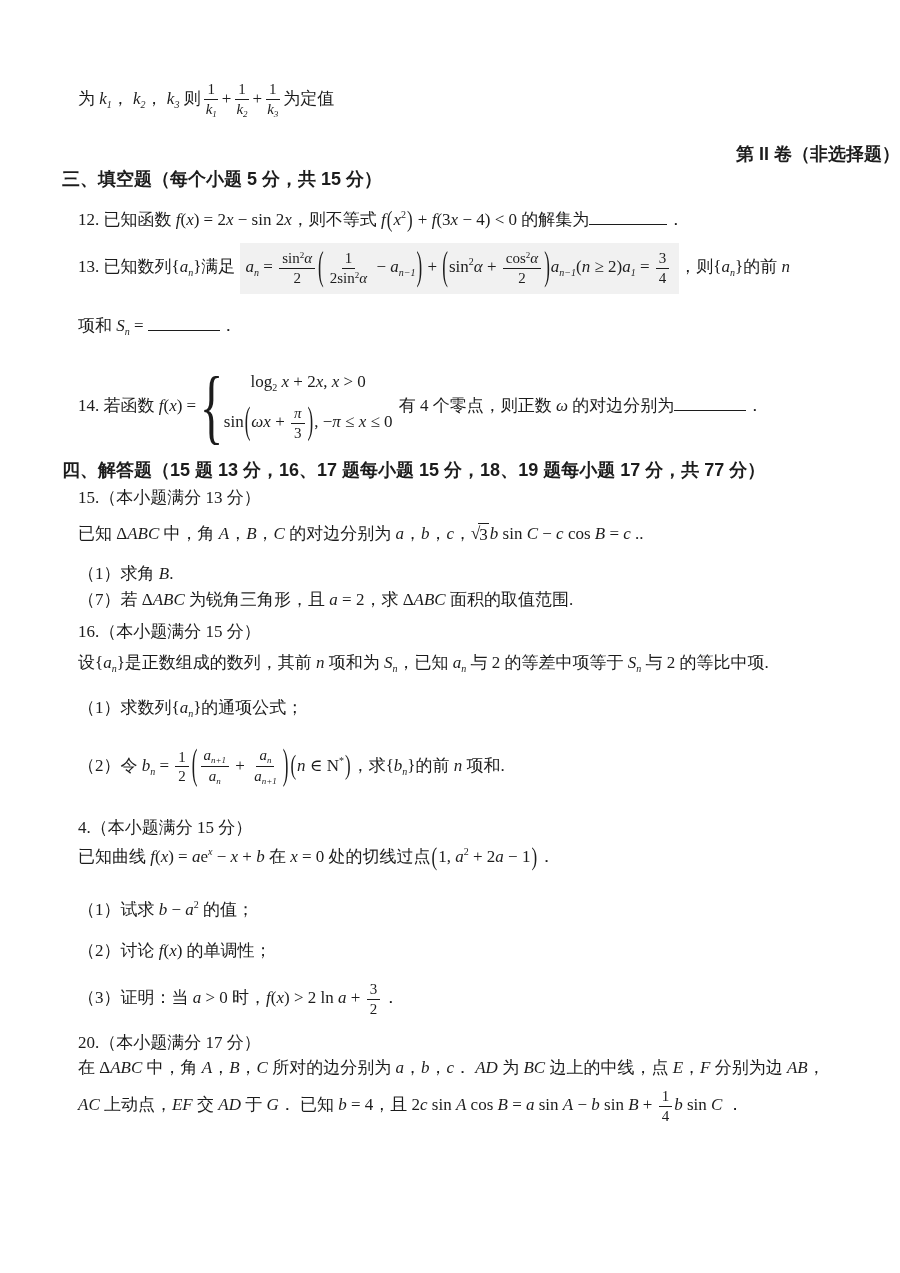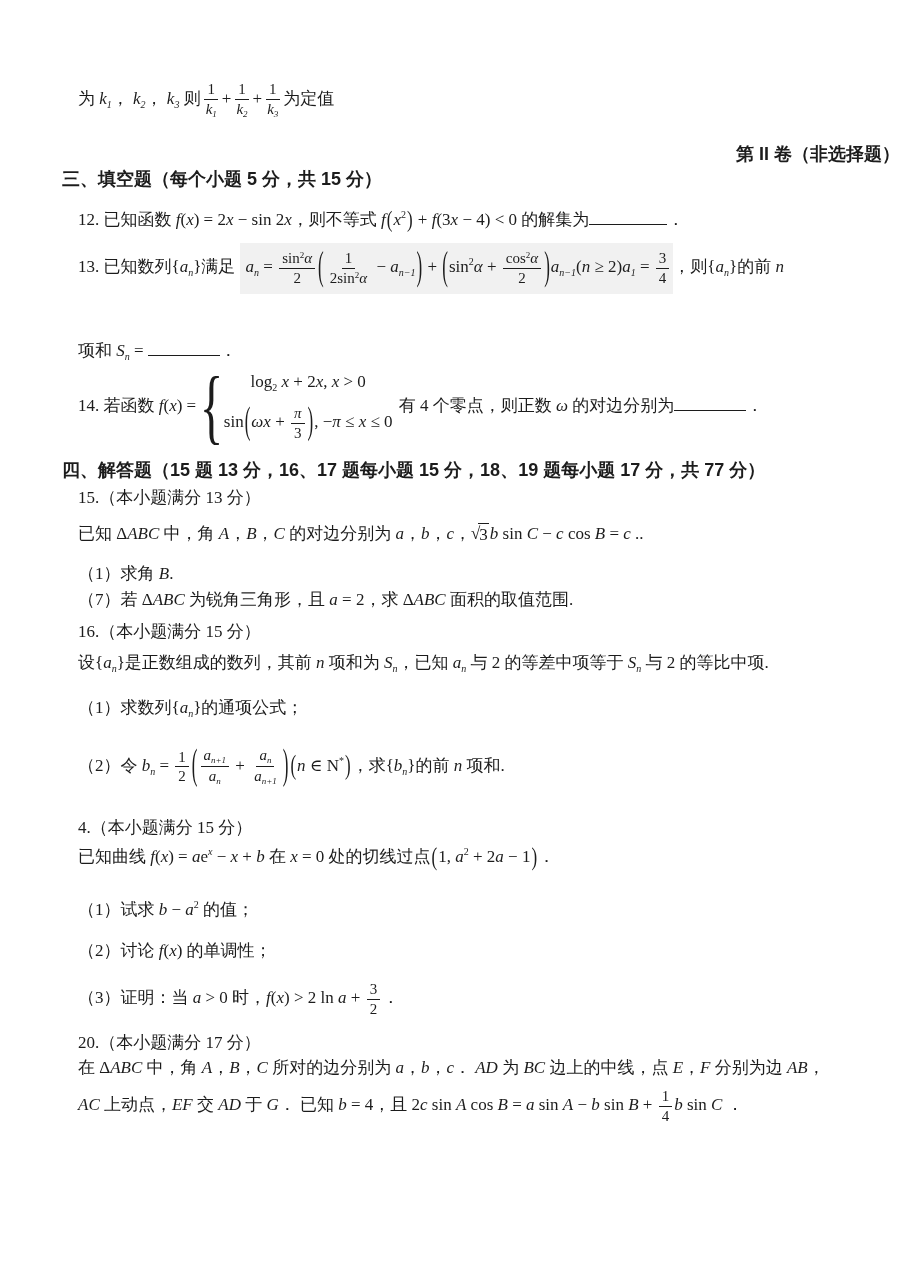--- a/index.html
+++ b/index.html
@@ -23,21 +23,21 @@
   .frac .num{padding:0 3px;border-bottom:1px solid #1c1c1c;text-align:center;}
   .frac .den{padding:0 3px;text-align:left;}
   .frac .sb{font-size:9px;vertical-align:-3px;}
   .frac .sp{font-size:9px;vertical-align:5px;}
   .bp{display:inline-block;vertical-align:middle;font-weight:300;padding:0 1px;
       transform-origin:center;}
   .sqrt{display:inline-flex;align-items:flex-start;margin-right:1px;}
   .sqrt .rs{margin-right:-2px;}
   .sqrt .rb{border-top:1px solid #1c1c1c;padding:0 1px;}
   .blank{display:inline-block;border-bottom:1px solid #1c1c1c;height:1.05em;vertical-align:baseline;}
-  .hl{display:inline-block;padding:6px 2px 6px 6px;vertical-align:middle;}
+  .hl{display:inline-block;padding:6px 8px 6px 6px;vertical-align:middle;}
   .cases{display:inline-flex;align-items:center;vertical-align:middle;margin:0 2px;}
   .cs-brace{font-size:82px;line-height:0.9;font-weight:300;display:inline-block;
             transform:scale(0.6,1);margin:0 -8px 0 -10px;}
   .cs-rows{display:inline-flex;flex-direction:column;align-items:center;gap:9px;}
   .cs-row{white-space:nowrap;}
 </style>
 </head>
 <body>
 
 <main>
@@ -60,21 +60,21 @@
         </span><span class="bp" style="transform: scaleY(2.4);">(</span><span class="frac">
           <span class="num"><span class="t">1</span></span>
           <span class="den"><span class="t">2sin</span><span class="sp">2</span><span class="i">α</span></span>
         </span><span class="t"> − </span><span class="i">a</span><span class="sb">n−1</span><span class="bp" style="transform: scaleY(2.4);">)</span><span class="t"> + </span><span class="bp" style="transform: scaleY(2.4);">(</span><span class="t">sin</span><span class="sp">2</span><span class="i">α</span><span class="t"> + </span><span class="frac">
           <span class="num"><span class="t">cos</span><span class="sp">2</span><span class="i">α</span></span>
           <span class="den"><span class="t">2</span></span>
         </span><span class="bp" style="transform: scaleY(2.4);">)</span><span class="i">a</span><span class="sb">n−1</span><span class="t">(</span><span class="i">n</span><span class="t"> ≥ 2)</span><span class="i">a</span><span class="sb">1</span><span class="t"> = </span><span class="frac">
           <span class="num"><span class="t">3</span></span>
           <span class="den"><span class="t">4</span></span>
         </span></span><span class="t">，则</span><span class="t">{</span><span class="i">a</span><span class="sb">n</span><span class="t">}</span><span class="t">的前 </span><span class="i">n</span></div>
-  <div class="line" style="top:337px"><span class="t">项和 </span><span class="i">S</span><span class="sb">n</span><span class="t"> = </span><span class="blank" style="width: 72px;"></span><span class="t">．</span></div>
+  <div class="line" style="top:312px"><span class="t">项和 </span><span class="i">S</span><span class="sb">n</span><span class="t"> = </span><span class="blank" style="width: 72px;"></span><span class="t">．</span></div>
   <div class="line" style="top:370px"><span class="t">14. 若函数 </span><span class="i">f</span><span class="t">(</span><span class="i">x</span><span class="t">) = </span><span class="cases">
         <span class="cs-brace">{</span>
         <span class="cs-rows">
           <span class="cs-row"><span class="t">log</span><span class="sbr">2</span><span class="t"> </span><span class="i">x</span><span class="t"> + 2</span><span class="i">x</span><span class="t">, </span><span class="i">x</span><span class="t"> &gt; 0</span></span>
           <span class="cs-row"><span class="t">sin</span><span class="bp" style="transform: scaleY(2.2);">(</span><span class="i">ω</span><span class="i">x</span><span class="t"> + </span><span class="frac">
               <span class="num"><span class="i">π</span></span>
               <span class="den"><span class="t">3</span></span>
             </span><span class="bp" style="transform: scaleY(2.2);">)</span><span class="t">, −</span><span class="i">π</span><span class="t"> ≤ </span><span class="i">x</span><span class="t"> ≤ 0</span></span>
         </span>
       </span><span class="t"> 有 4 个零点，则正数 </span><span class="i">ω</span><span class="t"> 的对边分别为</span><span class="blank" style="width: 72px;"></span><span class="t">．</span></div>

